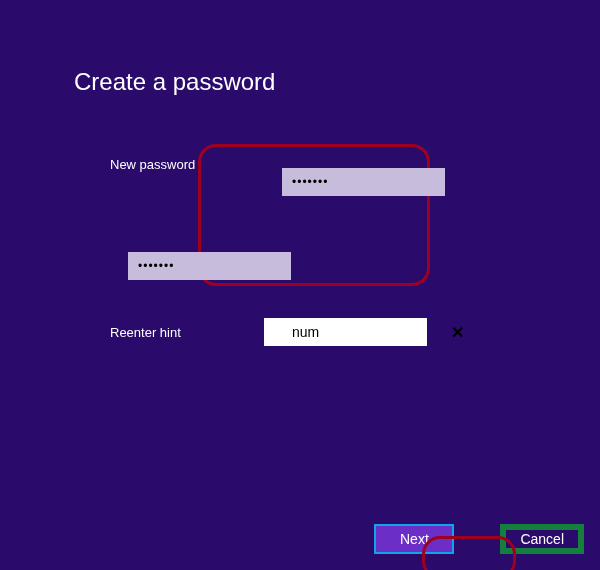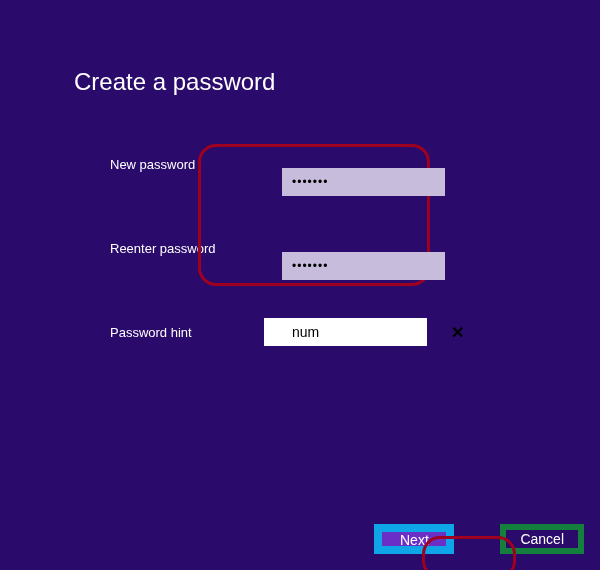--- a/index.html
+++ b/index.html
@@ -105,21 +105,21 @@
       border: 6px solid #15803d;
       background: transparent;
       color: #ffffff;
       font-size: 14px;
       font-family: 'Segoe UI', Tahoma, sans-serif;
       cursor: pointer;
       padding: 0 14px;
     }
     .btn-primary {
       background: #6b2fc7;
-      border: 8px solid #0ea5e9;
+      border: 2px solid #0ea5e9;
     }
     .highlight-box-2 {
       position: absolute;
       bottom: 9px;
       right: 102px;
       width: 94px;
       height: 43px;
       border: 3px solid #a00020;
       border-radius: 18px;
       pointer-events: none;
@@ -134,28 +134,27 @@
   <div class="highlight-box-1"></div>
 
   <div class="form-row">
     <div class="form-label">New password</div>
     <div class="input-wrap">
       <input type="text" class="pw-input" readonly="" value="•••••••" style="">
     </div>
   </div>
 
   <div class="form-row">
-    <div class="form-label">Reenter password</div>
     <div class="input-wrap">
       <input type="text" class="pw-input" readonly="" value="•••••••" style="">
     </div>
   </div>
 
   <div class="form-row">
-    <div class="form-label">Password hint</div>
+    <div class="form-label">Reenter hint</div>
     <div class="hint-input-wrap">
       <input type="text" class="hint-input" value="num" style="">
       <div class="clear-btn">✕</div>
     </div>
   </div>
 </div>
 
 <div class="footer">
   <button class="btn btn-primary">Next</button>
   <button class="btn">Cancel</button>

